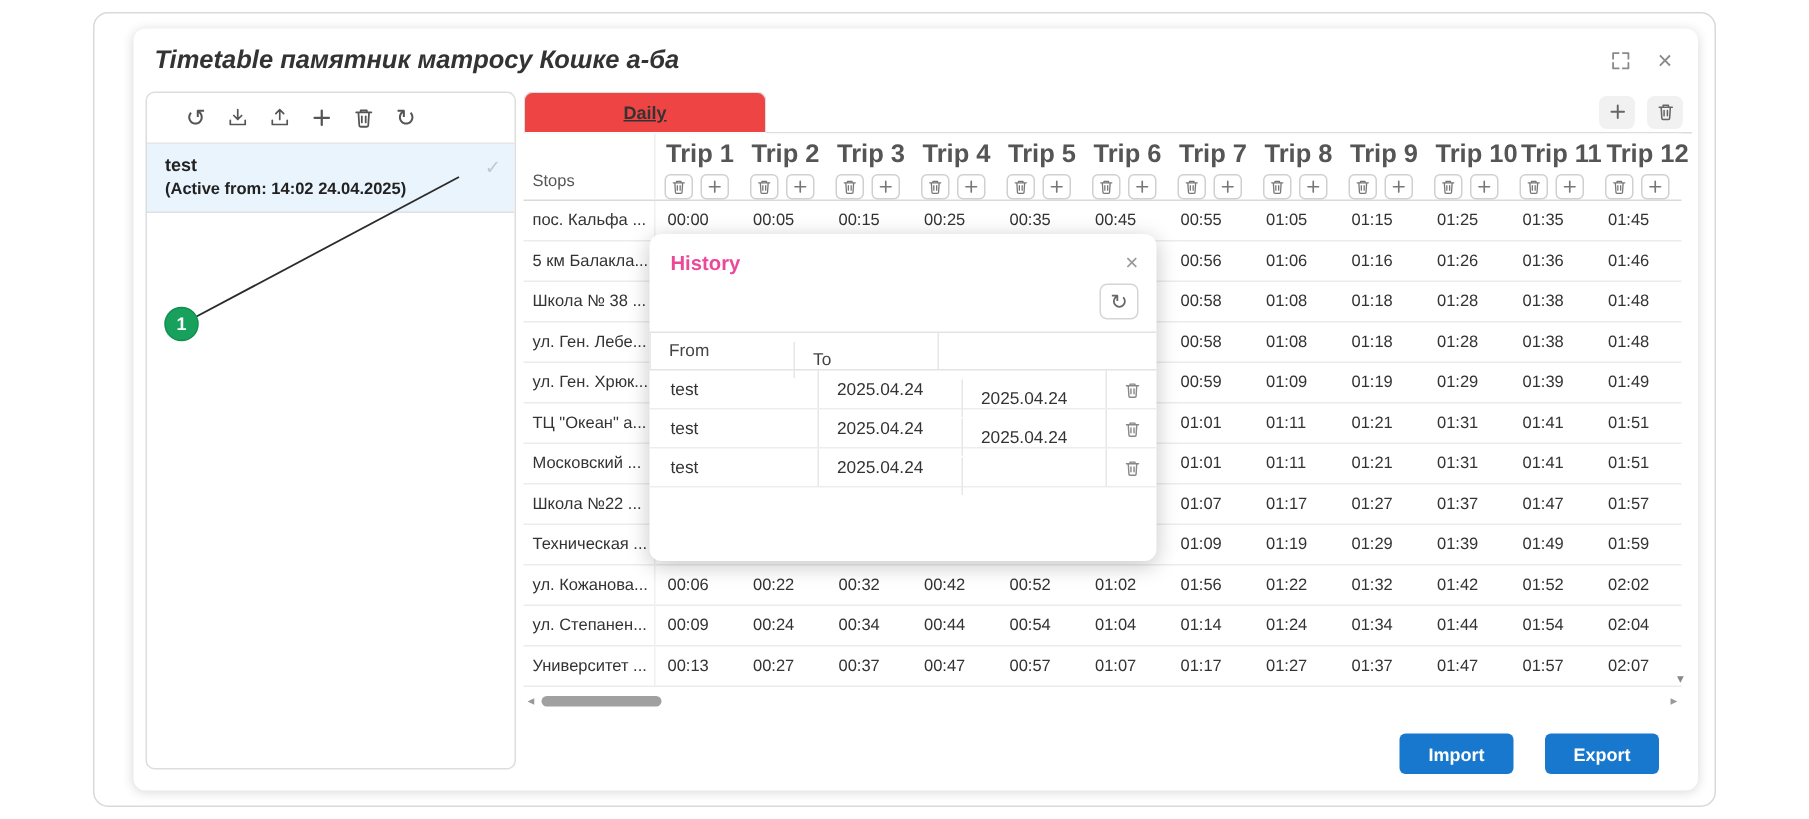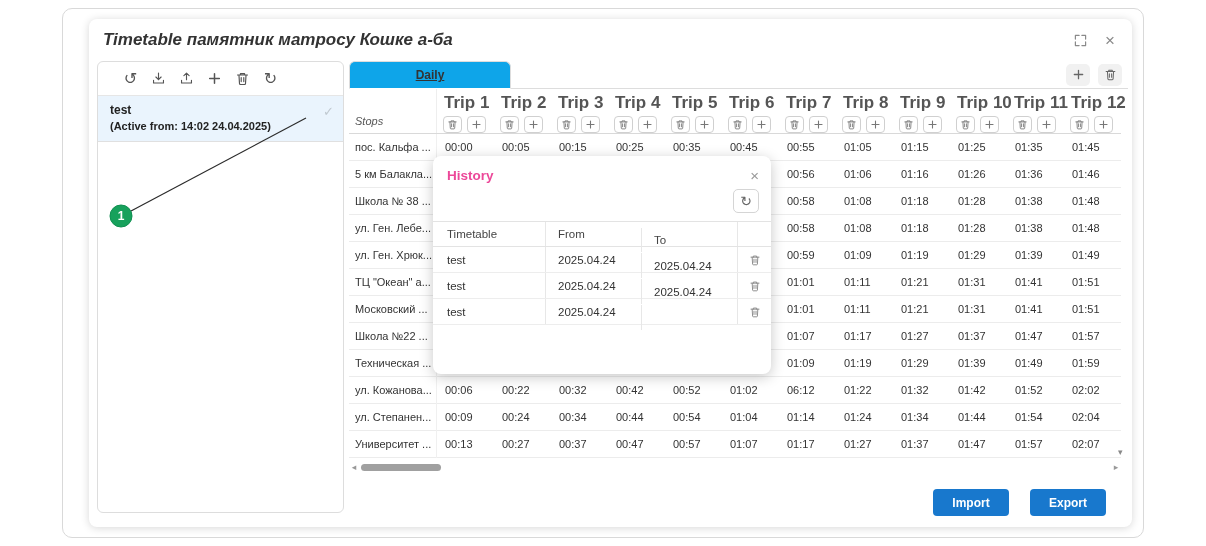--- a/index.html
+++ b/index.html
@@ -28,28 +28,28 @@
   .lp-toolbar { height:34px; display:flex; align-items:center; gap:11px; padding-left:24px; border-bottom:1px solid #e6e6e6; color:#555; }
   .tb { width:17px; height:17px; display:flex; align-items:center; justify-content:center; font-size:16px; cursor:pointer; color:#555; }
   .tb svg { width:15px; height:15px; }
   .list-item { position:relative; padding:7px 26px 9px 12px; background:var(--selected-bg,#eaf4fd); border-bottom:1px solid #e0e0e0; cursor:pointer; }
   .li-name { font-size:12px; font-weight:bold; color:#222; }
   .li-sub { font-size:11px; font-weight:bold; color:#222; margin-top:3px; }
   .li-check { position:absolute; right:9px; top:8px; color:#c0c9d0; font-size:13px; }
   
   .right-panel { position:absolute; left:260px; top:42px; width:779px; height:416px; }
   .tab-bar { position:relative; height:28px; display:flex; align-items:flex-end; border-bottom:1px solid #ddd; background:#fff; }
-  .tab.active { width:162px; height:28px; background:#0ea5e9; border:1px solid #ddd; border-bottom-color:#fff; border-radius:6px 6px 0 0; display:flex; align-items:center; justify-content:center; font-size:12px; font-weight:bold; color:#333; margin-bottom:-1px; cursor:pointer;text-decoration:underline; }
+  .tab.active { width:162px; height:28px; background:#ef4444; border:1px solid #ddd; border-bottom-color:#fff; border-radius:6px 6px 0 0; display:flex; align-items:center; justify-content:center; font-size:12px; font-weight:bold; color:#333; margin-bottom:-1px; cursor:pointer;text-decoration:underline; }
   .tab-actions { margin-left:auto; align-self:center; display:flex; gap:8px; padding-right:6px; align-items:center; }
   .ta-btn { width:24px; height:22px; border-radius:5px; background:#f1f1f1; color:#666; display:flex; align-items:center; justify-content:center; cursor:pointer; }
   .ta-btn svg { width:13px; height:13px; }
   
   .tt-table { position:absolute; left:0; top:28px; width:772px; background:#fff; }
   .tt-header { display:flex; height:45px; border-bottom:1px solid #d9d9d9; }
-  .th.stops { width:88px; display:flex; align-items:flex-end; padding:0 0 6px 6px; font-size:11px; color:#555; border-right:1px solid #eee;font-style:italic; }
+  .th.stops { width:88px; display:flex; align-items:flex-end; padding:0 0 6px 6px; font-size:11px; color:#555; border-right:1px solid #eee; }
   .th.trip { width:57px; padding-top:4px; display:flex; flex-direction:column; gap:3px; }
   .trip-label { font-size:17px; color:#555; font-weight:bold; padding-left:7px; white-space:nowrap; }
   .trip-btns { display:flex; gap:5px; padding-left:6px; }
   .mini-btn { width:19px; height:17px; border:1px solid #d0d0d0; border-radius:4px; display:flex; align-items:center; justify-content:center; color:#777; background:#fff; cursor:pointer; }
   .mini-btn svg { width:11px; height:11px; }
   .tr { display:flex; height:27px; border-bottom:1px solid #ececec; align-items:center; }
   .td.stop { width:88px; font-size:11px; color:#333; padding-left:6px; white-space:nowrap; overflow:hidden; border-right:1px solid #f0f0f0; line-height:27px; height:27px; }
   .td.time { width:57px; font-size:11px; color:#333; padding-left:8px; }
   
   .hscroll { position:absolute; left:0; top:401px; width:772px; height:10px; display:flex; align-items:center; }
@@ -469,21 +469,21 @@
               <div class="td time">01:59</div>
             </div>
             <div class="tr">
               <div class="td stop">ул. Кожанова...</div>
               <div class="td time">00:06</div>
               <div class="td time">00:22</div>
               <div class="td time">00:32</div>
               <div class="td time">00:42</div>
               <div class="td time">00:52</div>
               <div class="td time">01:02</div>
-              <div class="td time">06:12</div>
+              <div class="td time">01:56</div>
               <div class="td time">01:22</div>
               <div class="td time">01:32</div>
               <div class="td time">01:42</div>
               <div class="td time">01:52</div>
               <div class="td time">02:02</div>
             </div>
             <div class="tr">
               <div class="td stop">ул. Степанен...</div>
               <div class="td time">00:09</div>
               <div class="td time">00:24</div>
@@ -533,21 +533,20 @@
     <div class="modal">
       <div class="m-head">
         <span class="m-title">History</span>
         <span class="m-close">×</span>
       </div>
       <div class="m-refresh-row">
         <span class="m-refresh">↻</span>
       </div>
       <div class="m-table">
         <div class="m-tr m-th" id="hist-head">
-            <div class="m-cell m-c0">Timetable</div>
             <div class="m-cell m-c1">From</div>
             <div class="m-cell m-c2">To</div>
             <div class="m-cell m-c3"></div>
           </div>
         <div id="hist-body">
             <div class="m-tr">
               <div class="m-cell m-c0">test</div>
               <div class="m-cell m-c1">2025.04.24</div>
               <div class="m-cell m-c2">2025.04.24</div>
               <div class="m-cell m-c3">

